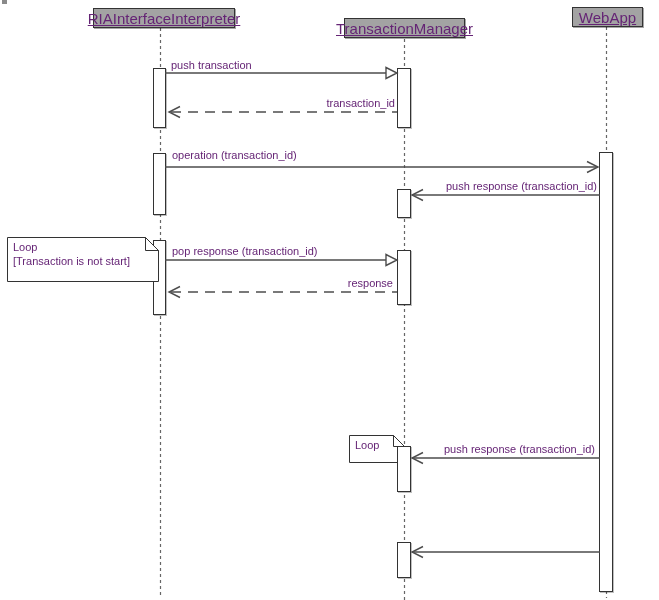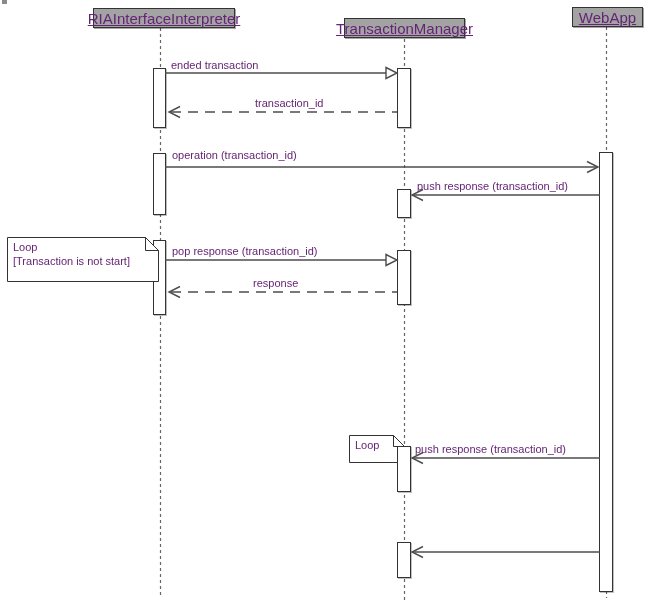--- a/index.html
+++ b/index.html
@@ -25,21 +25,21 @@
 
   .note { position:absolute;border-radius:7px; }
   .note .txt {
     position:absolute; left:6px; top:3px; font-size:11px; line-height:14px;
     white-space:nowrap;
   }
 
   .msg-label {
     position:absolute; font-size:11px; white-space:nowrap; z-index:6;
   }
-  .r { }
+  .r { text-align:right; }
 
   .artifact { position:absolute; left:2px; top:0; width:5px; height:4px; background:#8a8a8a; z-index:6; }
 </style>
 </head>
 <body>
 
 <div class="diagram">
 
   <div class="artifact"></div>
 
@@ -124,21 +124,21 @@
       <line x1="412" y1="458" x2="600" y2="458" stroke="#4d4d4d" stroke-width="1.7"></line>
       <polyline points="423,452.5 412,458 423,463.5" fill="none" stroke="#4d4d4d" stroke-width="1.4"></polyline>
     </g>
 
     <g>
       <line x1="412" y1="552" x2="600" y2="552" stroke="#4d4d4d" stroke-width="1.7"></line>
       <polyline points="423,546.5 412,552 423,557.5" fill="none" stroke="#4d4d4d" stroke-width="1.4"></polyline>
     </g>
   </svg>
 
-  <div class="msg-label" style="left:171px; top:59px;  color:#652475;">ended transaction</div>
+  <div class="msg-label" style="left:171px; top:59px;  color:#652475;">push transaction</div>
   <div class="msg-label r" style="left:255px; top:97px;  width:140px; color:#652475;">transaction_id</div>
   <div class="msg-label" style="left:172px; top:149px; color:#652475;">operation (transaction_id)</div>
   <div class="msg-label r" style="left:417px; top:180px; width:180px; color:#652475;">push response (transaction_id)</div>
   <div class="msg-label" style="left:172px; top:245px; color:#652475;">pop response (transaction_id)</div>
   <div class="msg-label r" style="left:253px; top:277px; width:140px; color:#652475;">response</div>
   <div class="msg-label r" style="left:415px; top:443px; width:180px; color:#652475;">push response (transaction_id)</div>
 
 </div>
 
 </body></html>

